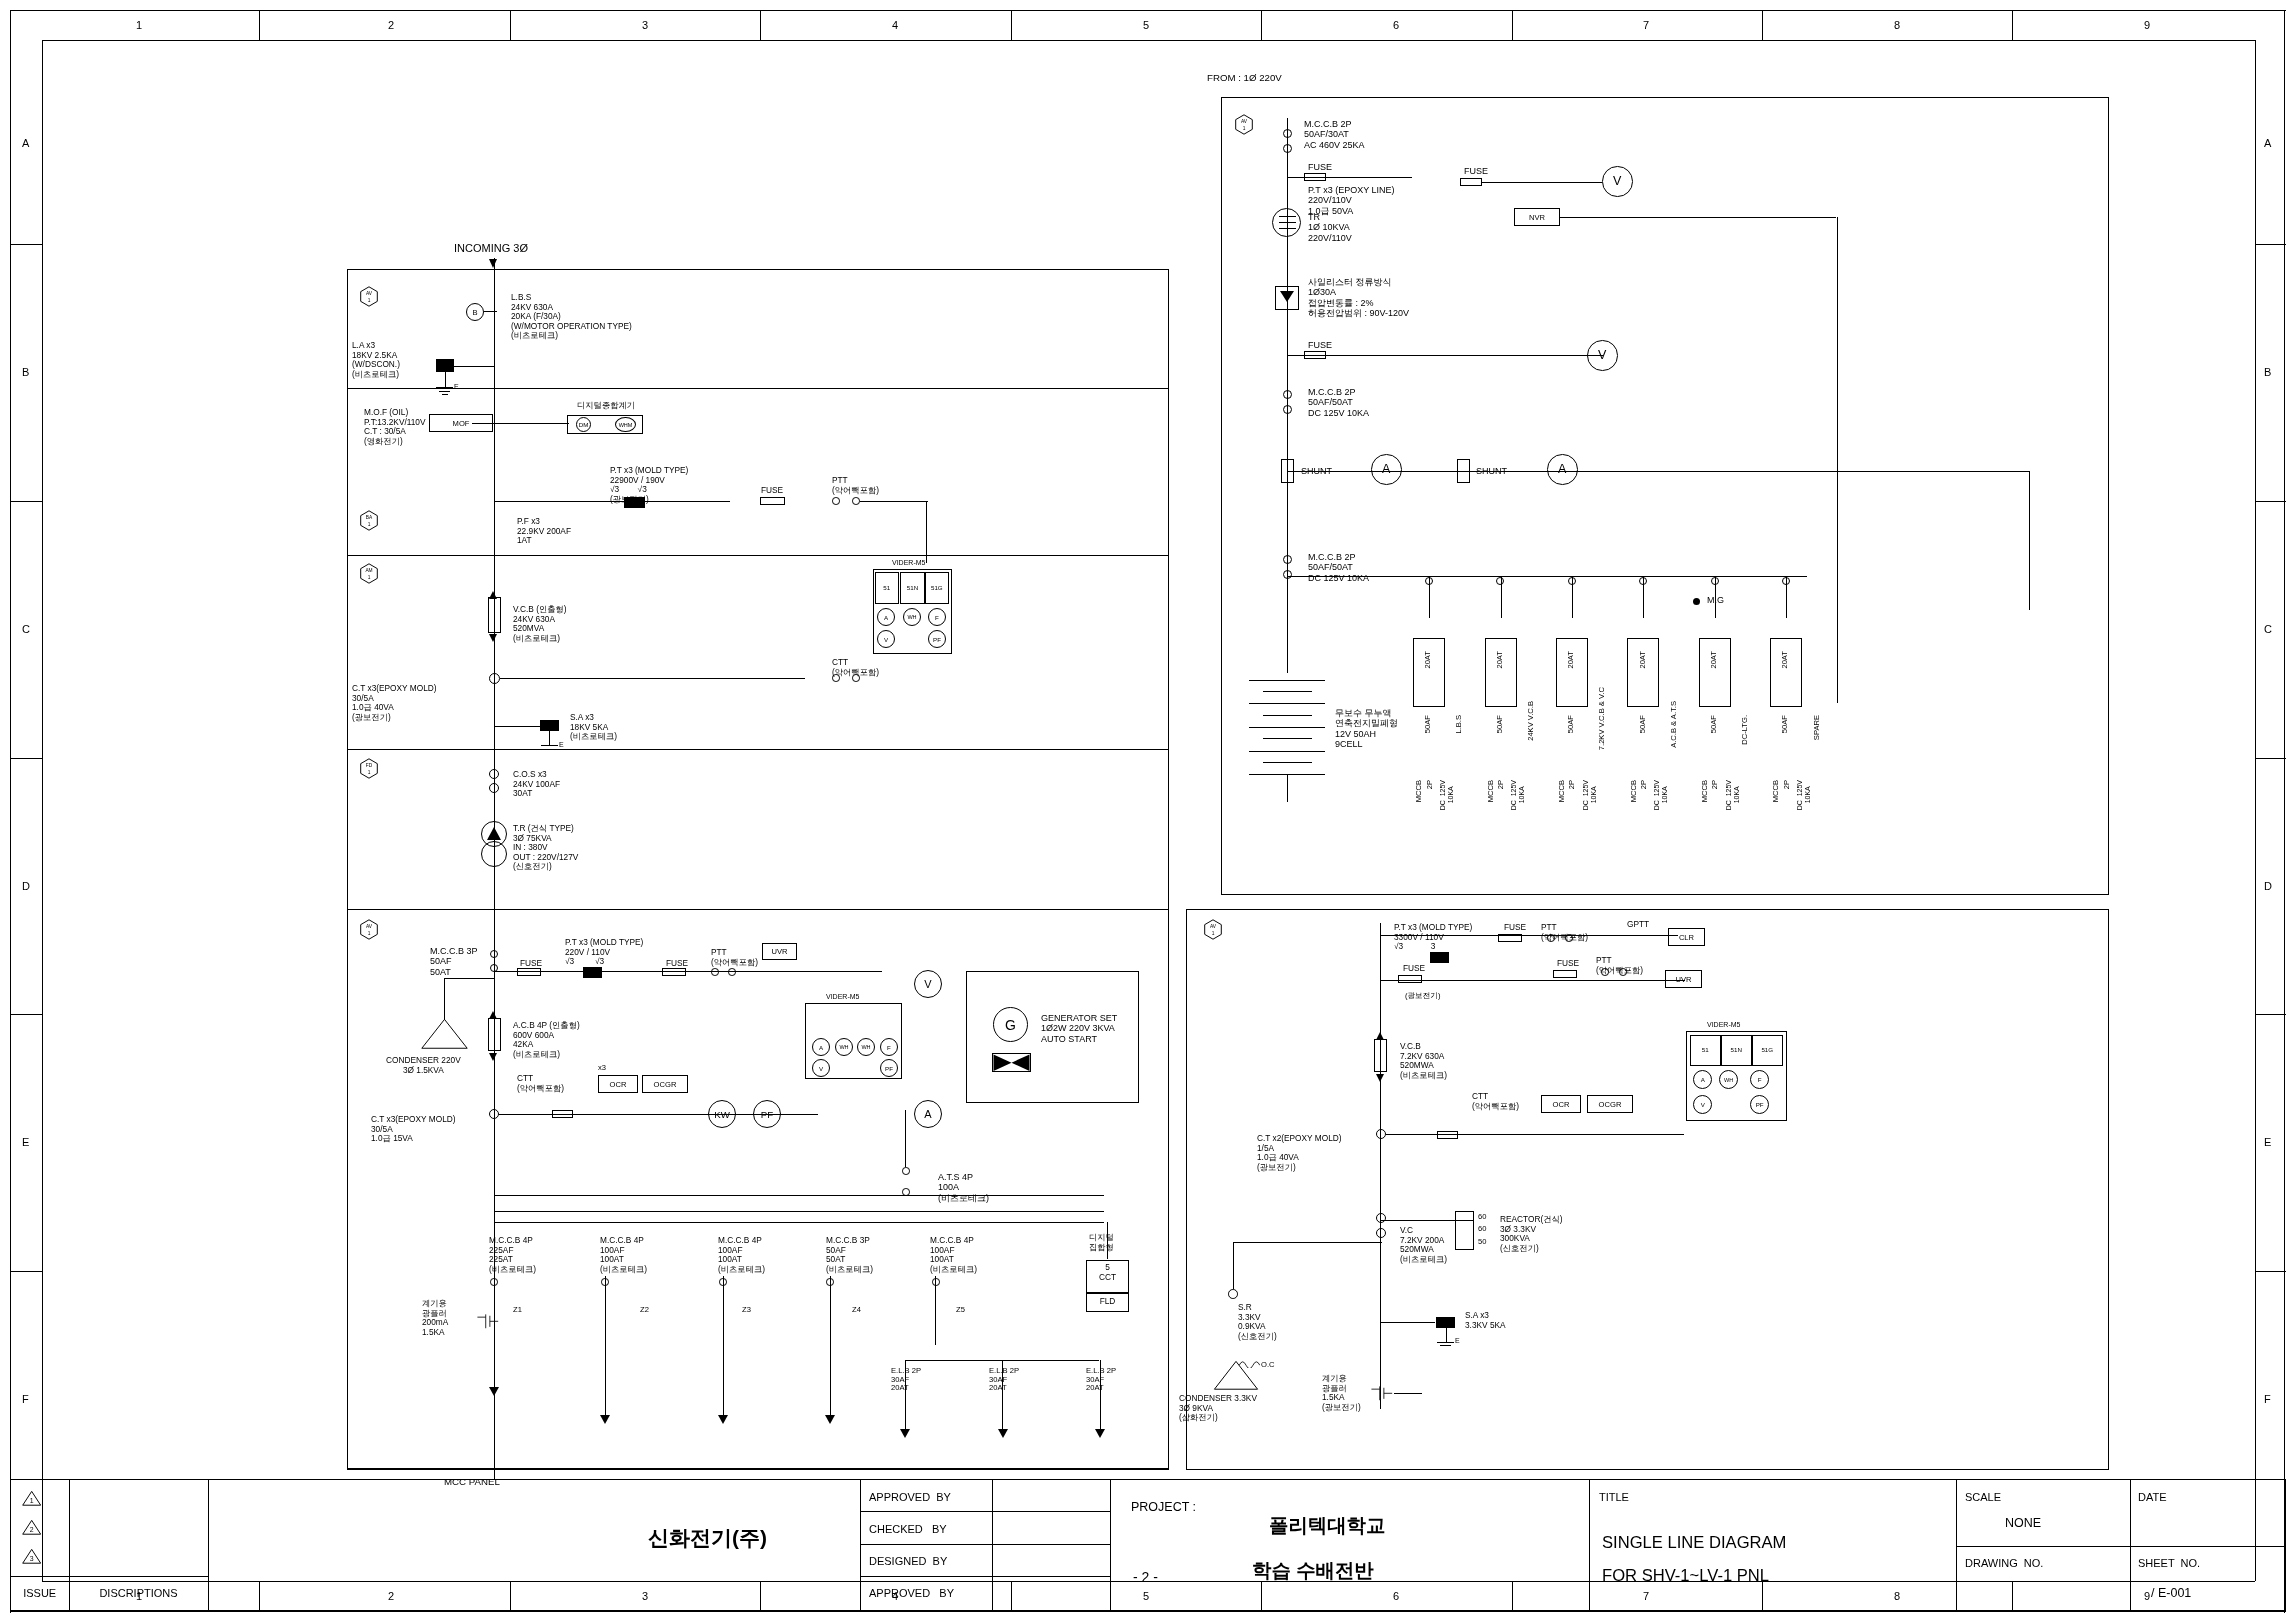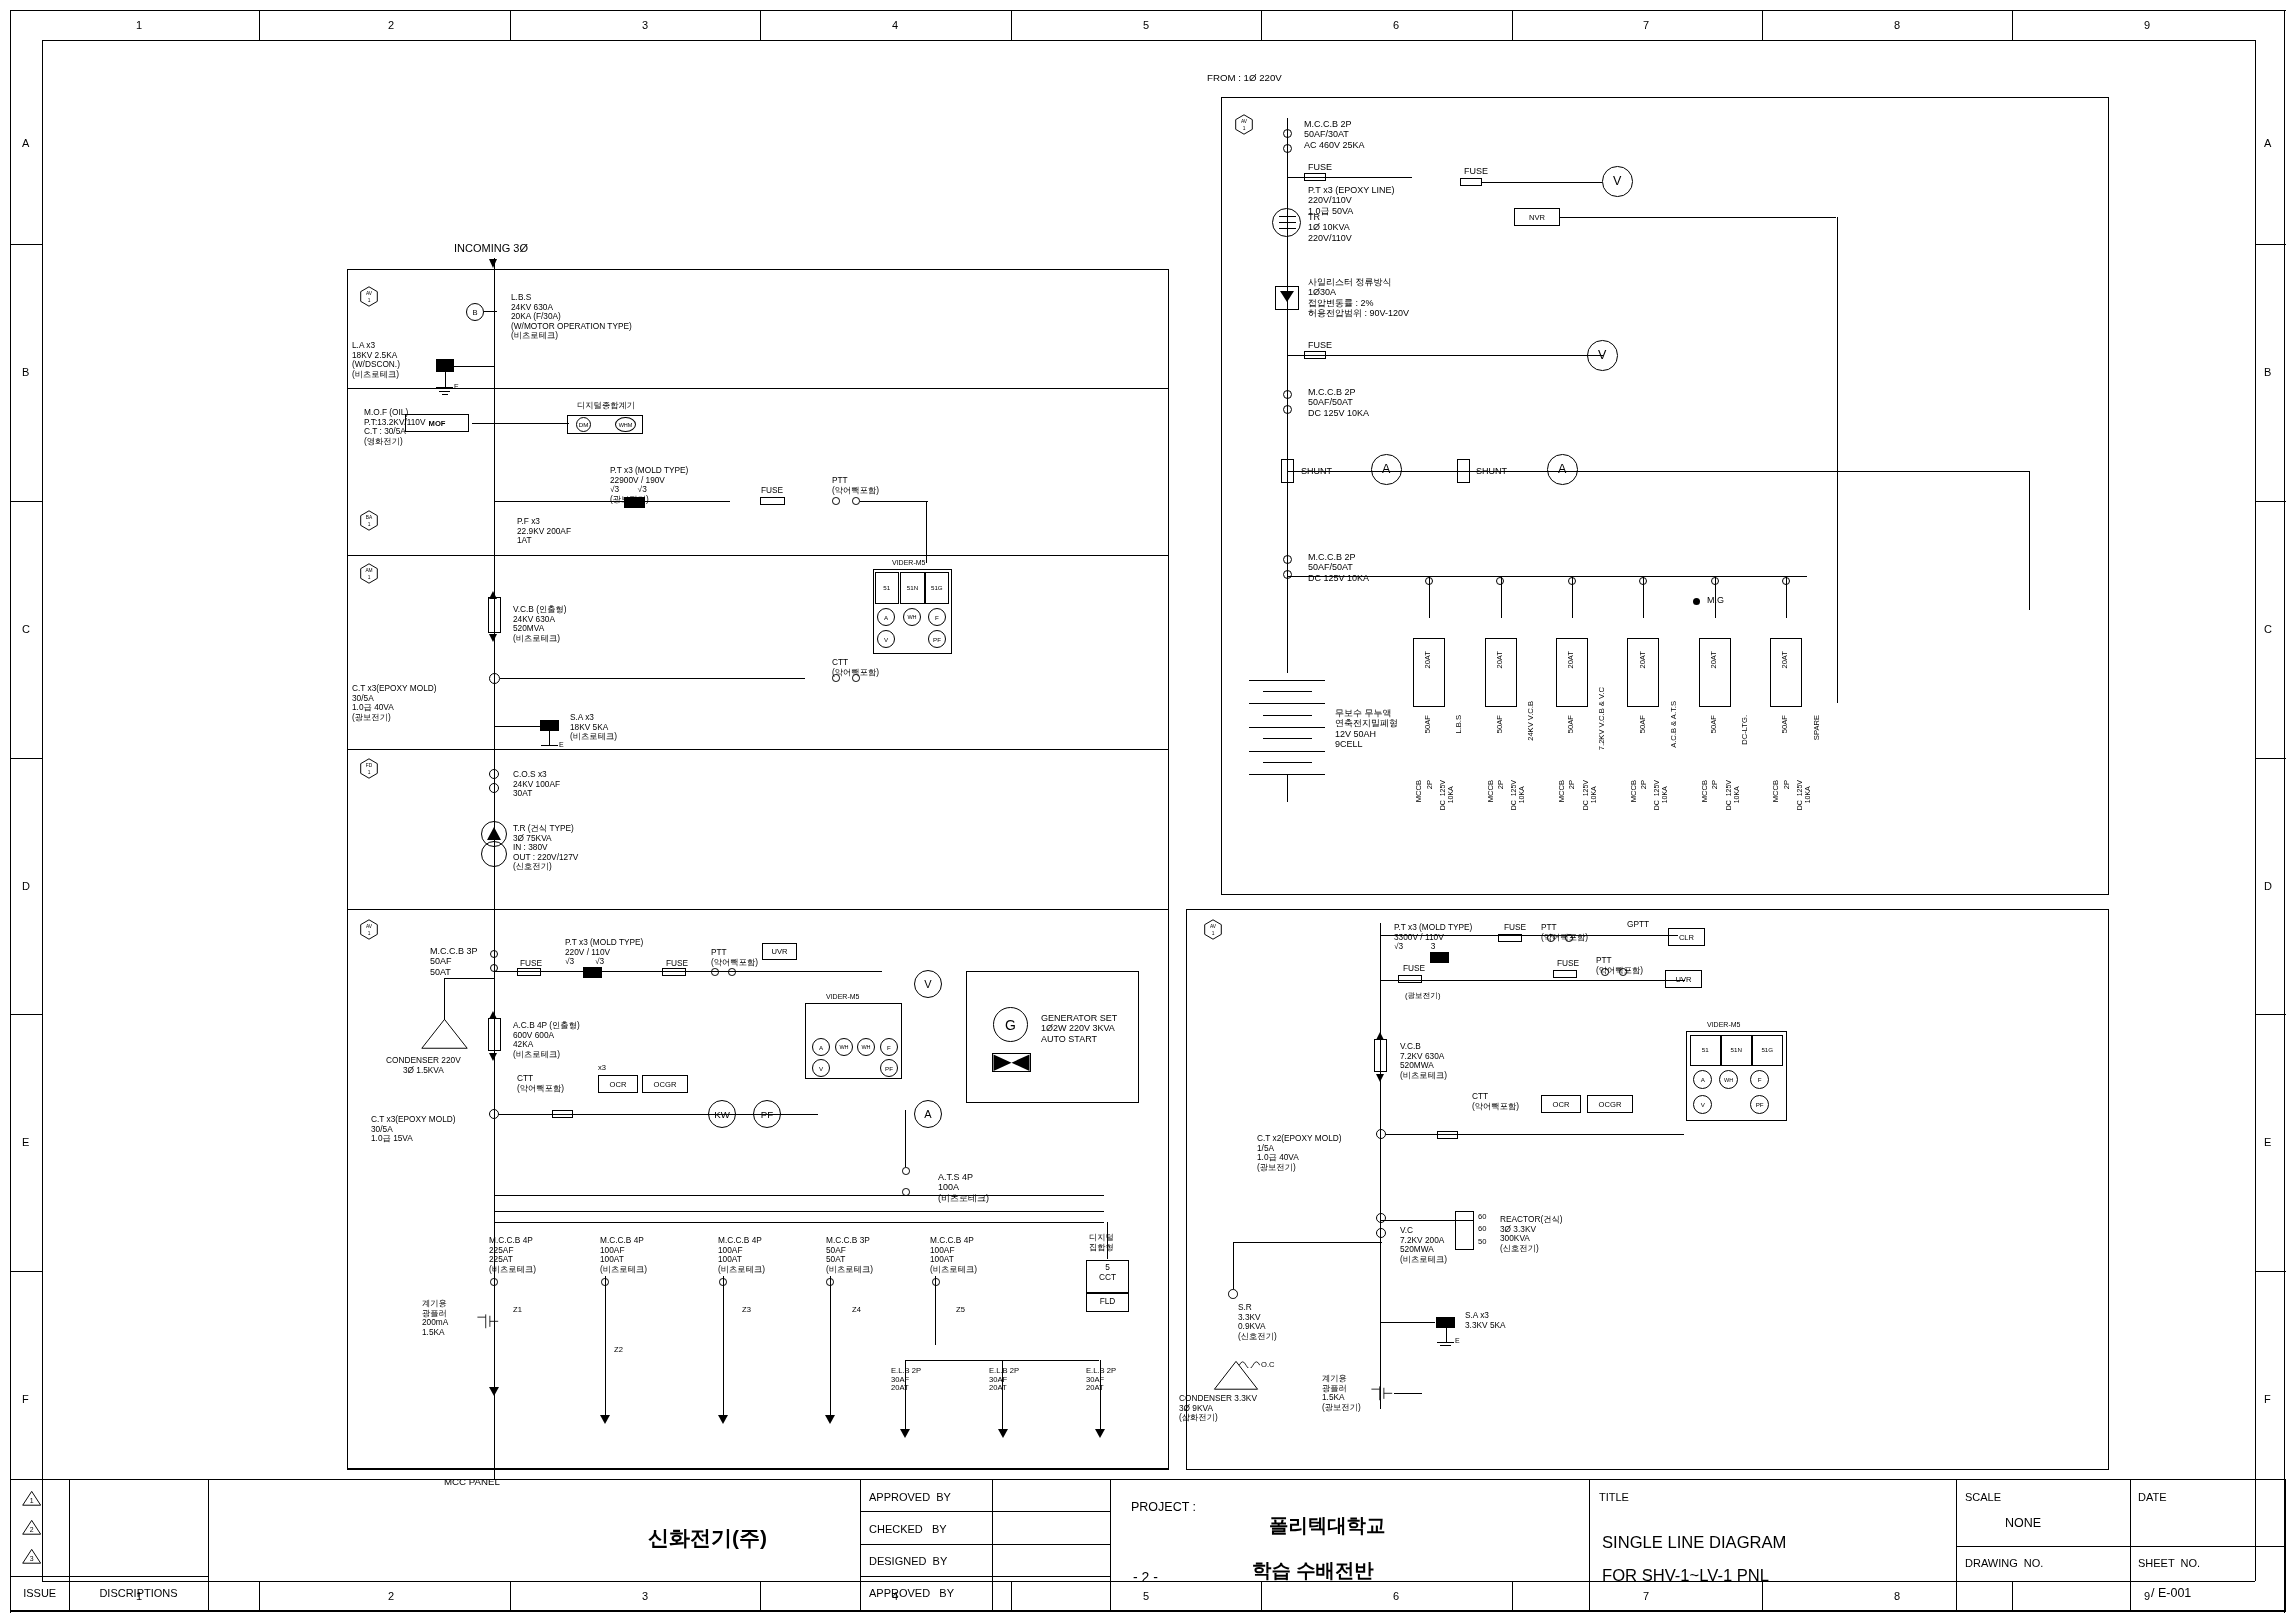--- a/index.html
+++ b/index.html
@@ -186,21 +186,21 @@
 (W/DSCON.)
 (비츠로테크)</div>
   <div class="ln h1" style="left:444px;top:366px;width:50px;"></div>
   <div class="bx1" style="left:436px;top:359px;width:18px;height:12.5px;background:#000;"></div>
   <div class="ln v1" style="left:445px;top:372px;height:15.3px;"></div>
   <div class="ln h1" style="left:436px;top:387px;width:16.6px;"></div>
   <div class="ln h1" style="left:439px;top:391px;width:11px;"></div>
   <div class="ln h1" style="left:442px;top:394px;width:6.2px;"></div>
   <div class="t t10" style="left:454px;top:383px;">E</div>
 
-  <div class="smbox" style="left:405px;top:414px;width:64px;height:18px;font-weight:bold;">MOF</div>
+  <div class="smbox" style="left:429px;top:414px;width:64px;height:18px;">MOF</div>
   <div class="t t12" style="left:364px;top:408px;">M.O.F (OIL)
 P.T:13.2KV/110V
 C.T : 30/5A
 (영화전기)</div>
   <div class="ln h1" style="left:472px;top:423px;width:97px;"></div>
   <div class="t t12" style="left:577px;top:401px;">디지털종합계기</div>
   <div class="bx1" style="left:567px;top:415px;width:76px;height:19.4px;"></div>
   <div class="circ" style="left:576px;top:417px;width:15.3px;height:15.3px;font-size:6.2px;border-width:0.7px;">DM</div>
   <div class="circ" style="left:615px;top:417px;width:21px;height:15.3px;font-size:5.5px;border-width:0.7px;">WHM</div>
 
@@ -526,21 +526,21 @@
 225AT
 (비츠로테크)</div>
   <div class="t t11" style="left:513px;top:1306px;">Z1</div>
   <div class="ln v1" style="left:494px;top:1276px;height:111px;"></div>
   <div class="circ" style="left:490px;top:1278px;width:7.6px;height:7.6px;border-width:0.7px;"></div>
 
   <div class="t t12" style="left:600px;top:1236px;">M.C.C.B 4P
 100AF
 100AT
 (비츠로테크)</div>
-  <div class="t t11" style="left:614px;top:1306px;margin-top:40px;">Z2</div>
+  <div class="t t11" style="left:640px;top:1306px;">Z2</div>
   <div class="ln v1" style="left:605px;top:1276px;height:139px;"></div>
   <div class="circ" style="left:601px;top:1278px;width:7.6px;height:7.6px;border-width:0.7px;"></div>
 
   <div class="t t12" style="left:718px;top:1236px;">M.C.C.B 4P
 100AF
 100AT
 (비츠로테크)</div>
   <div class="t t11" style="left:742px;top:1306px;">Z3</div>
   <div class="ln v1" style="left:723px;top:1276px;height:139px;"></div>
   <div class="circ" style="left:719px;top:1278px;width:7.6px;height:7.6px;border-width:0.7px;"></div>

